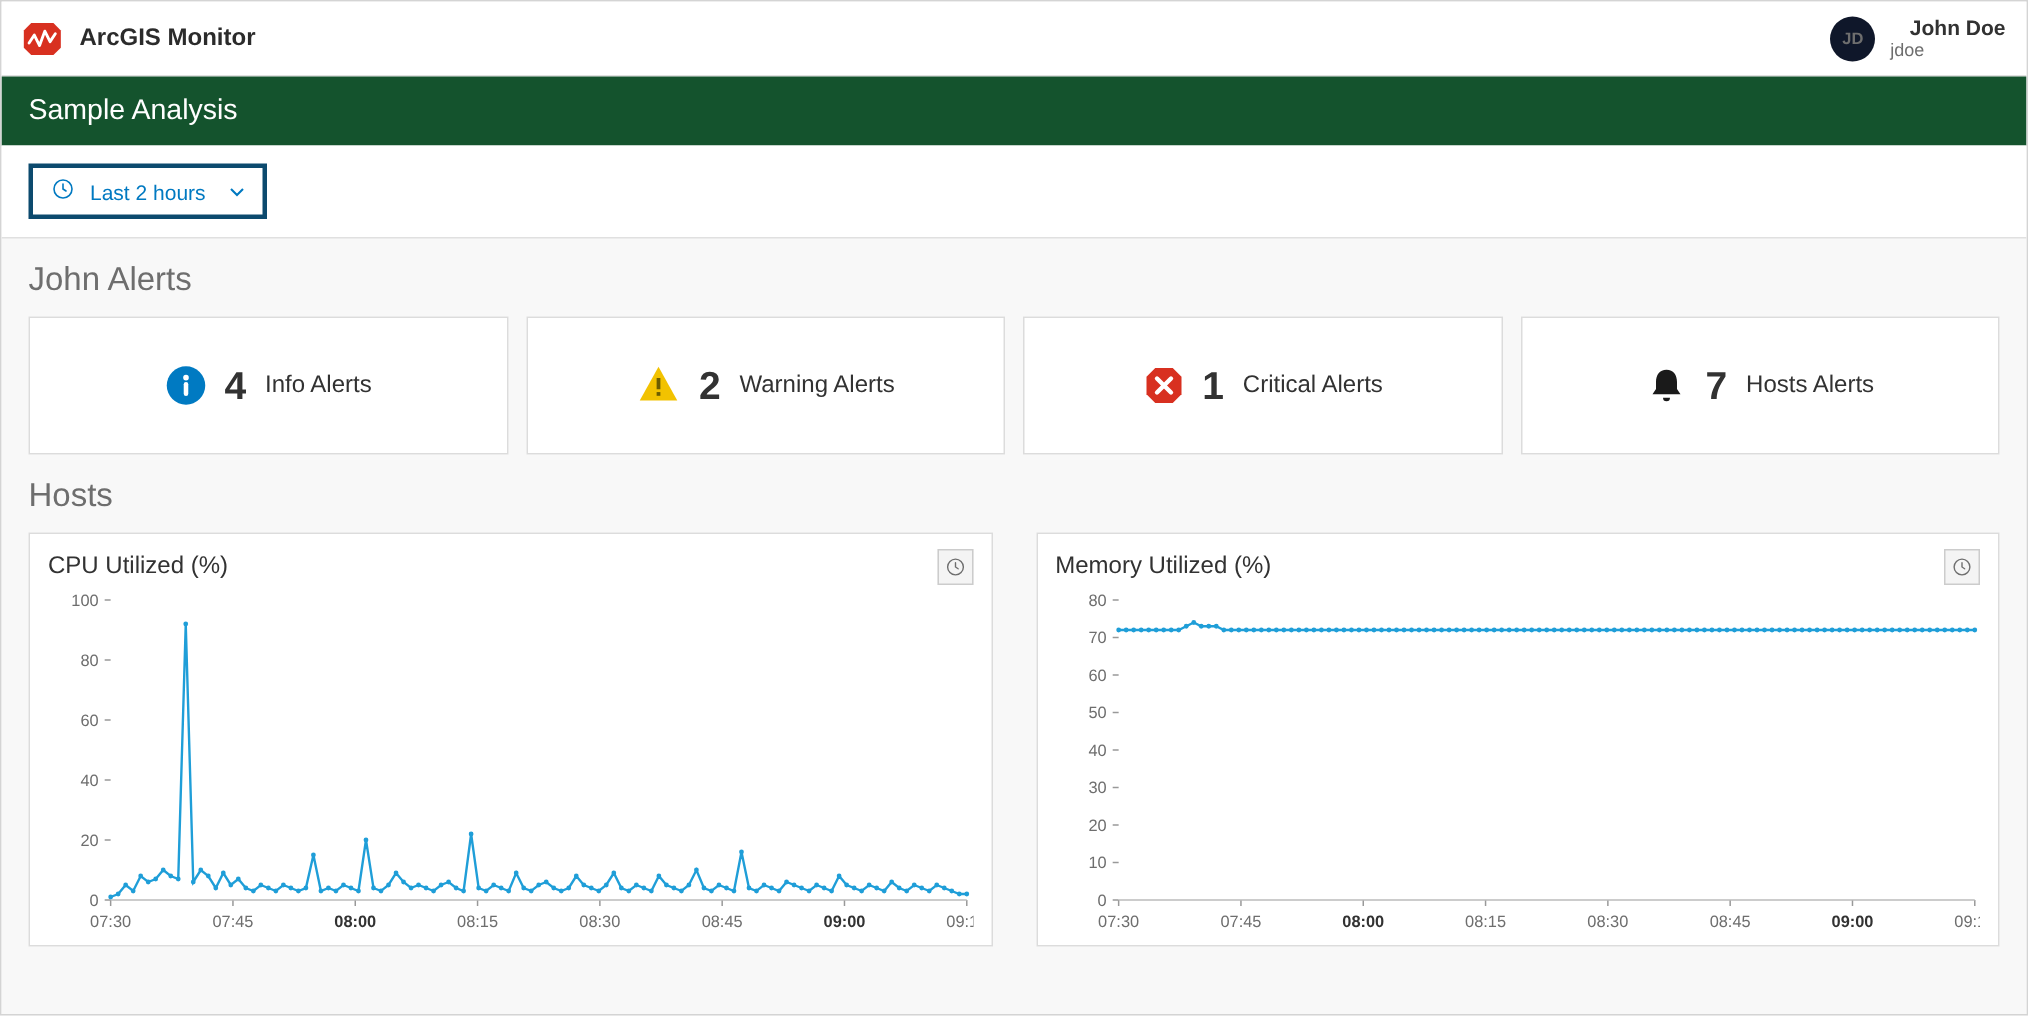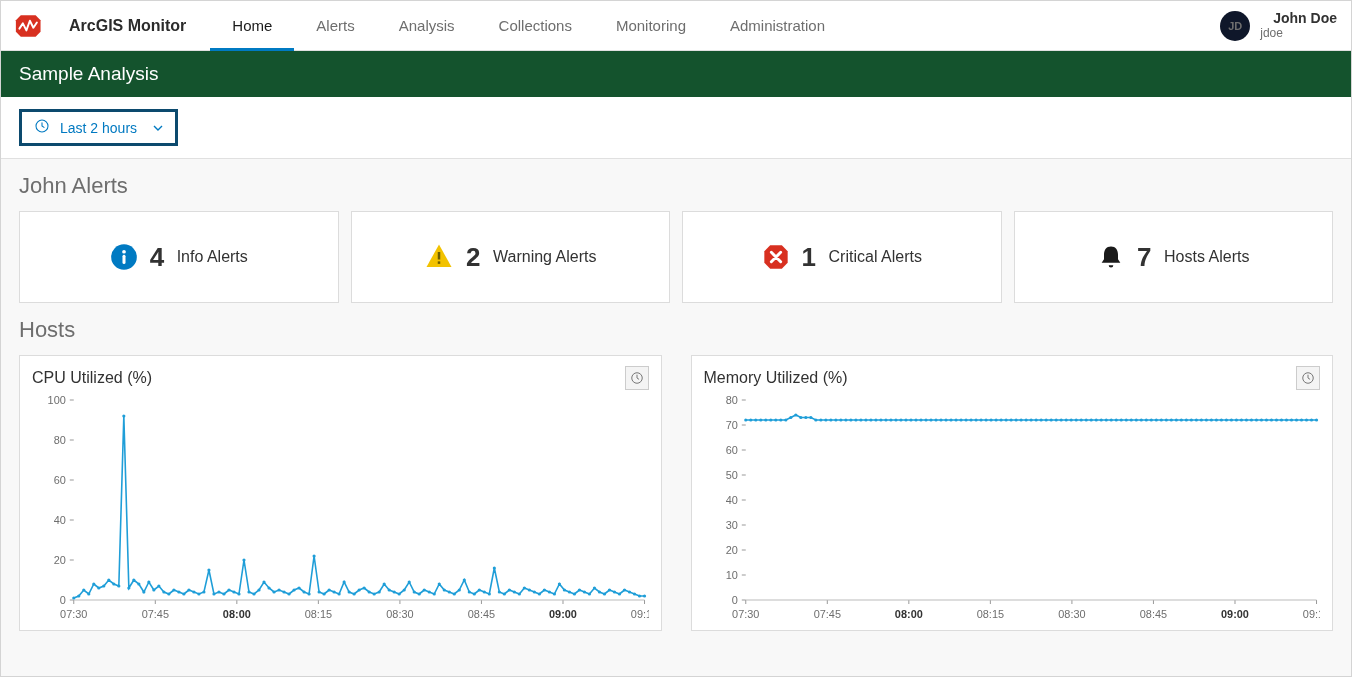--- a/index.html
+++ b/index.html
@@ -17,22 +17,22 @@
     display: flex;
     align-items: center;
     height: 50px;
     padding: 0 14px;
     border-bottom: 1px solid #e0e0e0;
     background: #fff;
   }
   .logo-wrap {
     display: flex;
     align-items: center;
-    gap: 26px;
-    margin-right: 24px;
+    gap: 10px;
+    margin-right: 41px;
   }
   .logo-badge {
     width: 28px; height: 28px;
   }
   .app-name { font-weight: 600; font-size: 16px; color: #2b2b2b; }
   .nav-items { display: flex; align-items: center; height: 100%; }
   .nav-item {
     padding: 0 22px;
     height: 100%;
     display: flex;
@@ -166,40 +166,20 @@
 
 <div class="topnav">
   <div class="logo-wrap">
     <span class="logo-badge">
       <svg viewBox="0 0 32 32" width="28" height="28">
         <path d="M6 3 H24 L30 9 V23 L24 29 H6 L0 23 V9 Z" fill="#d83020" transform="translate(1,1) scale(0.94)"></path>
         <polyline points="5,19 9,13 13,21 17,10 21,18 25,12" fill="none" stroke="#ffffff" stroke-width="2.2" stroke-linejoin="round" stroke-linecap="round"></polyline>
       </svg>
     </span>
     <span class="app-name">ArcGIS Monitor</span>
-  </div>
-  <div class="nav-items">
-    <div class="nav-item active">
-        <span>Home</span>
-      </div>
-    <div class="nav-item">
-        <span>Alerts</span>
-      </div>
-    <div class="nav-item">
-        <span>Analysis</span>
-      </div>
-    <div class="nav-item">
-        <span>Collections</span>
-      </div>
-    <div class="nav-item">
-        <span>Monitoring</span>
-      </div>
-    <div class="nav-item">
-        <span>Administration</span>
-      </div>
   </div>
   <div class="user-area">
     <span class="avatar">JD</span>
     <span class="user-text">
       <div class="user-name">John Doe</div>
       <div class="user-id">jdoe</div>
     </span>
   </div>
 </div>
 

